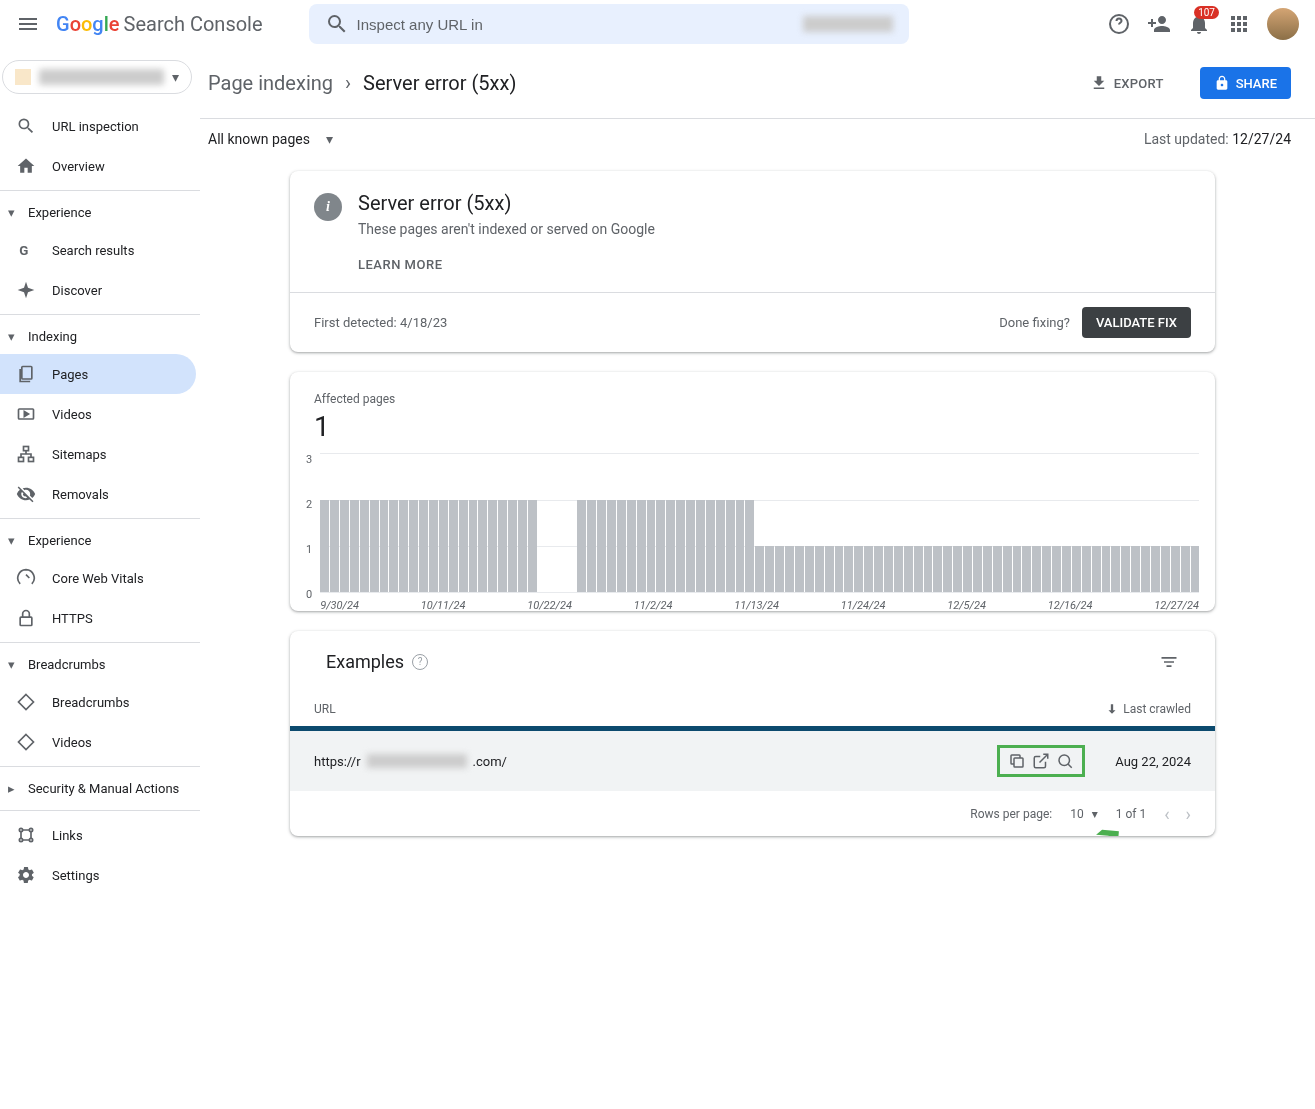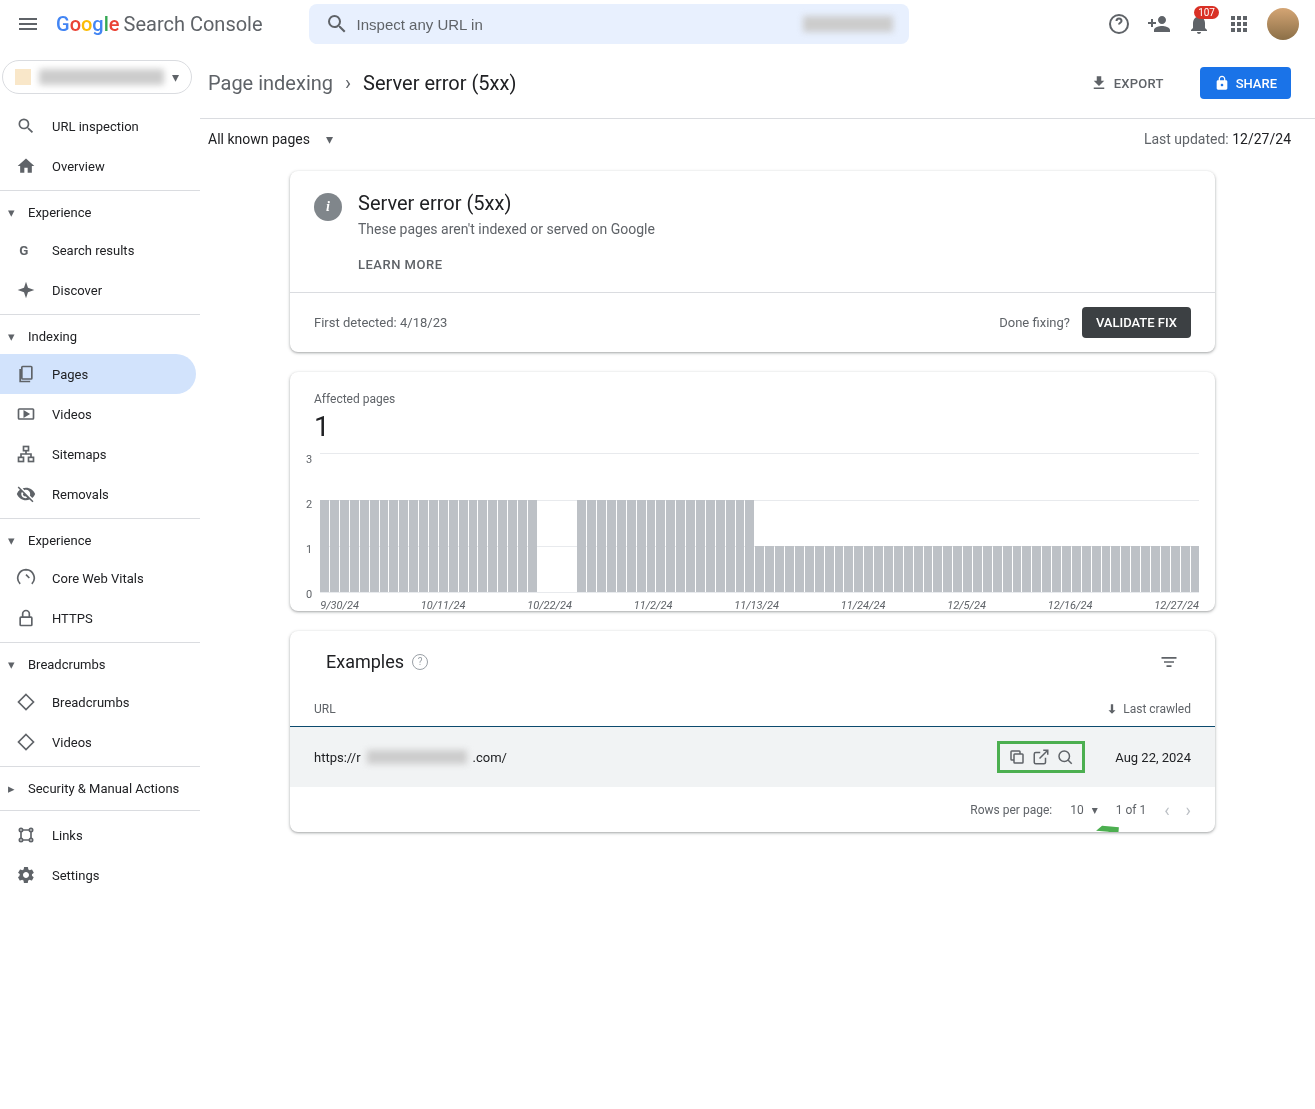--- a/index.html
+++ b/index.html
@@ -58,21 +58,21 @@
 .bars-wrap { flex: 1; font-style: italic; }
 .bars { display: flex; align-items: flex-end; height: 140px; border-top: 1px solid #e8eaed; border-bottom: 1px solid #e8eaed; position: relative; gap: 1px; }
 .bars::before { content: ''; position: absolute; left: 0; right: 0; top: 33.3%; border-top: 1px solid #e8eaed; }
 .bars::after { content: ''; position: absolute; left: 0; right: 0; top: 66.6%; border-top: 1px solid #e8eaed; }
 .bar { background: #bdc1c6; flex: 1; z-index: 1; }
 .x-axis { display: flex; justify-content: space-between; font-size: 11px; color: #5f6368; margin-top: 6px; }
 .examples-header { display: flex; align-items: center; padding: 20px 36px; gap: 8px; }
 .examples-header h3 { font-size: 18px; font-weight: 400; }
 .help-icon { width: 16px; height: 16px; border: 1.5px solid #9aa0a6; border-radius: 50%; color: #9aa0a6; display: flex; align-items: center; justify-content: center; font-size: 10px; cursor: pointer; }
 .filter-icon { margin-left: auto; color: #5f6368; cursor: pointer; }
-.table-header { display: flex; padding: 10px 24px; font-size: 12px; color: #5f6368; border-bottom: 1px solid #0c4a6e; }
+.table-header { display: flex; padding: 10px 24px; font-size: 12px; color: #5f6368; border-bottom: 5px solid #0c4a6e; }
 .table-header .col-url { flex: 1; }
 .table-header .col-date { display: flex; align-items: center; gap: 4px; cursor: pointer; }
 .table-row { display: flex; align-items: center; padding: 14px 24px; background: #f1f3f4; font-size: 13px; position: relative; }
 .table-row .url-cell { flex: 1; display: flex; align-items: center; gap: 6px; }
 .table-row .url-blur { display: inline-block; width: 100px; height: 14px; background: #ccc; filter: blur(3px); vertical-align: middle; }
 .row-actions { display: flex; gap: 6px; padding: 4px 8px; border: 3px solid #4caf50; margin-right: 30px; }
 .row-actions .action-icon { width: 18px; height: 18px; color: #5f6368; cursor: pointer; display: flex; align-items: center; justify-content: center; }
 .table-row .date-cell { color: #202124; }
 .pagination { display: flex; align-items: center; justify-content: flex-end; padding: 12px 24px; font-size: 12px; color: #5f6368; gap: 18px; }
 .pagination .pages { display: flex; gap: 16px; }

